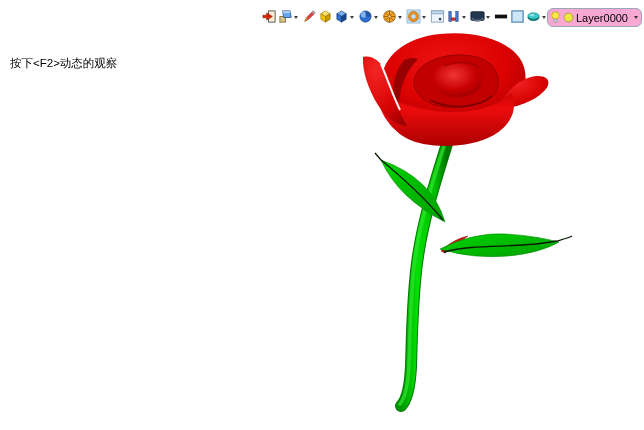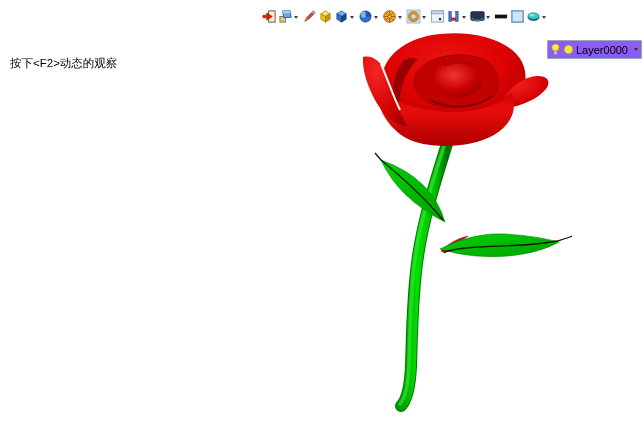--- a/index.html
+++ b/index.html
@@ -24,23 +24,23 @@
     background:transparent;border:none;padding:0;margin:0;cursor:default;
   }
   .tb-btn svg{display:block;}
   .caret{
     width:0;height:0;margin:2px 3px 0 1px;
     border-left:2.5px solid transparent;border-right:2.5px solid transparent;
     border-top:3px solid #404040;
   }
   .layer-combo{
     position:absolute;left:547px;top:8px;width:89px;height:17px;
-    background:#8b5cf6;border:1px solid #9aa7b8;border-radius:1px;
+    background:#f9a8d4;border:1px solid #9aa7b8;border-radius:6px;
     display:flex;align-items:center;gap:2px;padding:0 2px;
-    font-size:11px;color:#000;margin-top:32px;
+    font-size:11px;color:#000;
   }
   .layer-combo .label{flex:1 1 auto;white-space:nowrap;overflow:hidden;}
   .combo-caret{
     width:0;height:0;margin-right:1px;
     border-left:2.5px solid transparent;border-right:2.5px solid transparent;
     border-top:3px solid #333;
   }
   .viewport{position:absolute;left:0;top:0;width:584px;height:430px;}
   .rose-svg{position:absolute;left:352px;top:28px;}
 </style>

